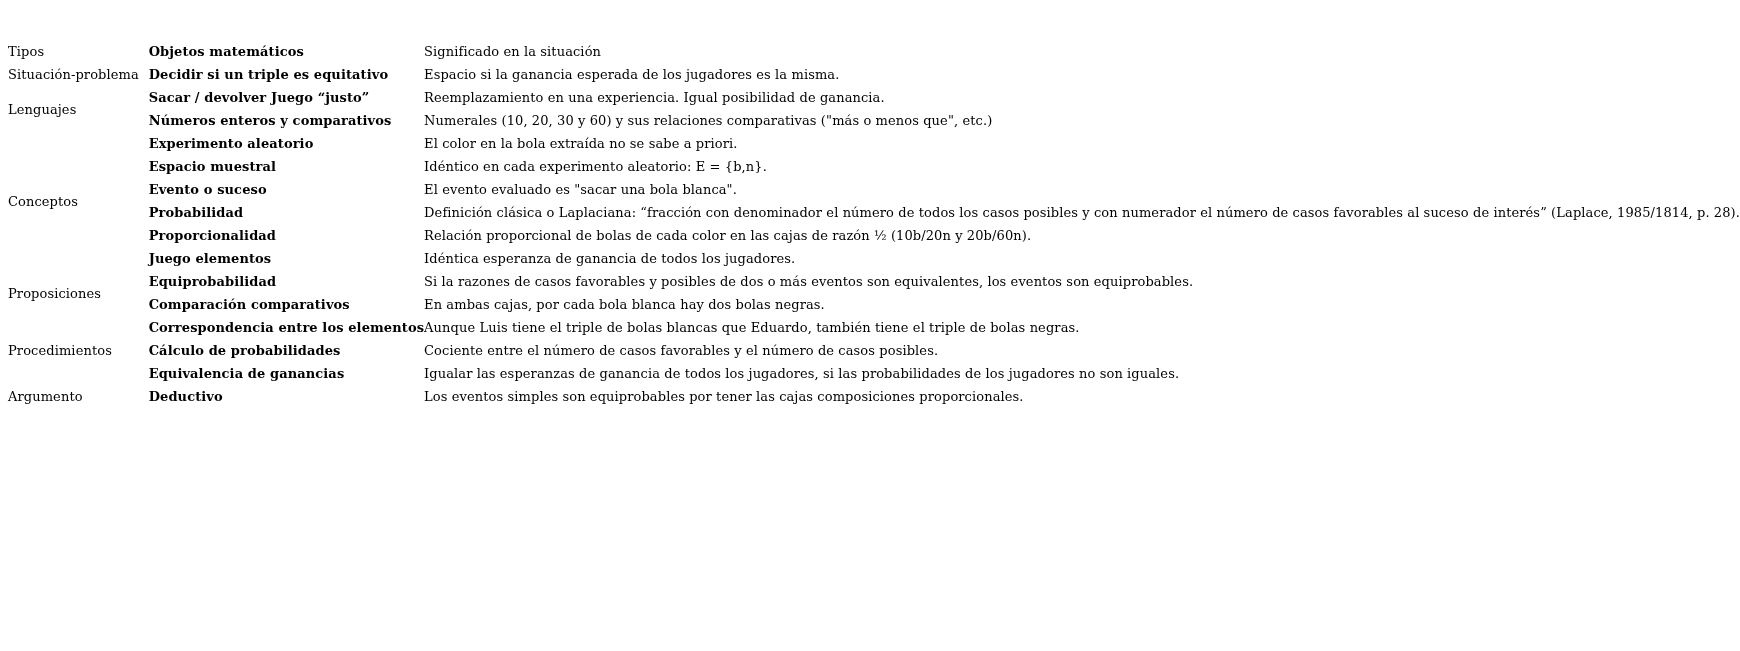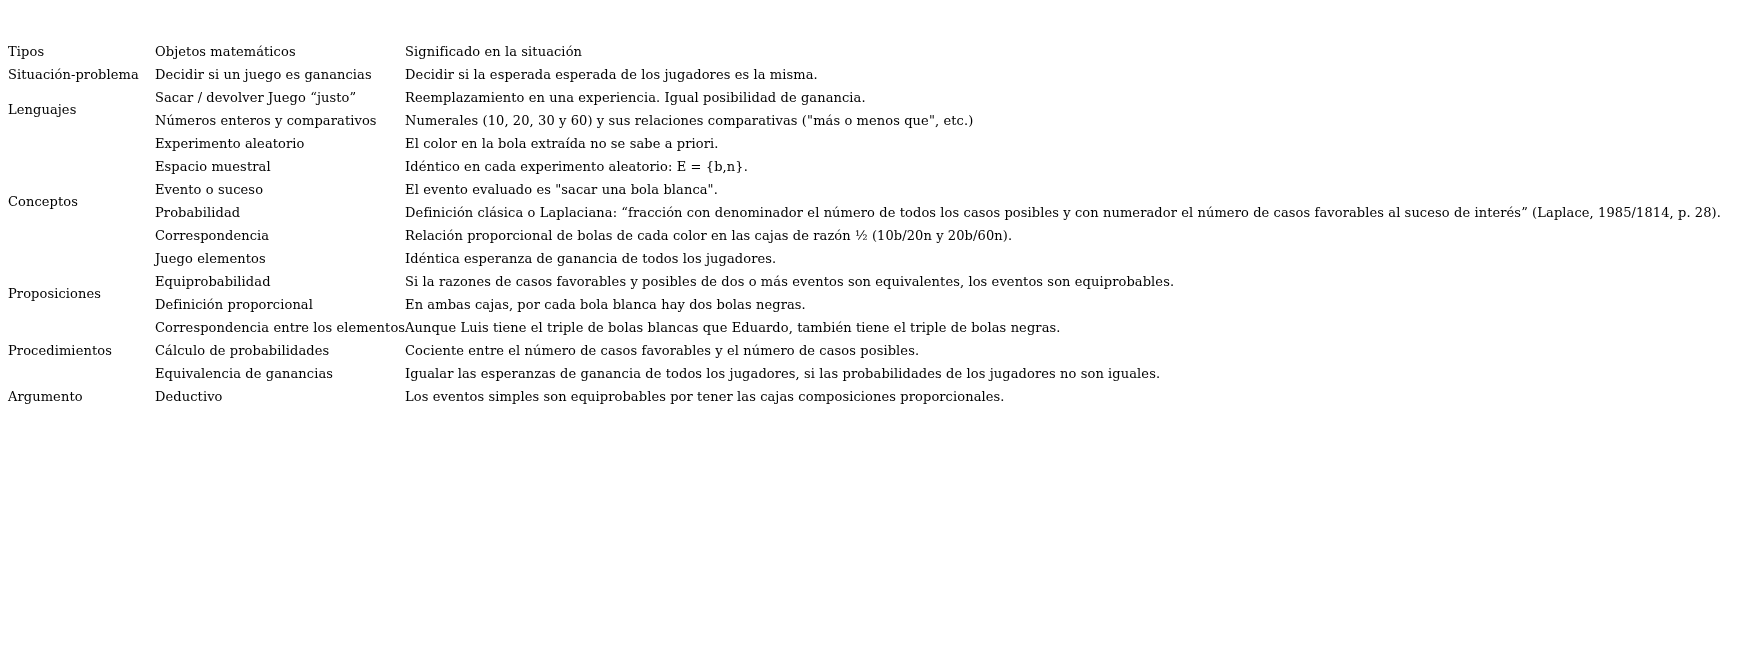--- a/index.html
+++ b/index.html
@@ -31,41 +31,42 @@
     border: none;
     letter-spacing: 0.1px;
   }
   td.col-type, th.col-type {
     width: 147px;
     vertical-align: middle;
   }
   td.col-objeto, th.col-objeto {
     width: 243px;
     vertical-align: middle;
+    font-weight: bold;
   }
   td.col-significado, th.col-significado {
     vertical-align: middle;
   }
 </style>
 </head>
 <body>
 
 <table class="analysis">
   <thead>
     <tr>
       <th class="col-type">Tipos</th>
       <th class="col-objeto">Objetos matemáticos</th>
       <th class="col-significado">Significado en la situación</th>
     </tr>
   </thead>
   <tbody>
       <tr>
         <td class="col-type" rowspan="1">Situación-problema</td>
-        <td class="col-objeto">Decidir si un juego es ganancias</td>
-        <td class="col-significado">Decidir si la esperada esperada de los jugadores es la misma.</td>
+        <td class="col-objeto">Decidir si un triple es equitativo</td>
+        <td class="col-significado">Espacio si la ganancia esperada de los jugadores es la misma.</td>
       </tr>
       <tr>
         <td class="col-type" rowspan="2">Lenguajes</td>
         <td class="col-objeto">Sacar / devolver Juego “justo”</td>
         <td class="col-significado">Reemplazamiento en una experiencia. Igual posibilidad de ganancia.</td>
       </tr>
       <tr>
         <td class="col-objeto">Números enteros y comparativos</td>
         <td class="col-significado">Numerales (10, 20, 30 y 60) y sus relaciones comparativas ("más o menos que", etc.)</td>
       </tr>
@@ -80,34 +81,34 @@
       </tr>
       <tr>
         <td class="col-objeto">Evento o suceso</td>
         <td class="col-significado">El evento evaluado es "sacar una bola blanca".</td>
       </tr>
       <tr>
         <td class="col-objeto">Probabilidad</td>
         <td class="col-significado">Definición clásica o Laplaciana: “fracción con denominador el número de todos los casos posibles y con numerador el número de casos favorables al suceso de interés” (Laplace, 1985/1814, p. 28).</td>
       </tr>
       <tr>
-        <td class="col-objeto">Correspondencia</td>
+        <td class="col-objeto">Proporcionalidad</td>
         <td class="col-significado">Relación proporcional de bolas de cada color en las cajas de razón ½ (10b/20n y 20b/60n).</td>
       </tr>
       <tr>
         <td class="col-objeto">Juego elementos</td>
         <td class="col-significado">Idéntica esperanza de ganancia de todos los jugadores.</td>
       </tr>
       <tr>
         <td class="col-type" rowspan="2">Proposiciones</td>
         <td class="col-objeto">Equiprobabilidad</td>
         <td class="col-significado">Si la razones de casos favorables y posibles de dos o más eventos son equivalentes, los eventos son equiprobables.</td>
       </tr>
       <tr>
-        <td class="col-objeto">Definición proporcional</td>
+        <td class="col-objeto">Comparación comparativos</td>
         <td class="col-significado">En ambas cajas, por cada bola blanca hay dos bolas negras.</td>
       </tr>
       <tr>
         <td class="col-type" rowspan="3">Procedimientos</td>
         <td class="col-objeto">Correspondencia entre los elementos</td>
         <td class="col-significado">Aunque Luis tiene el triple de bolas blancas que Eduardo, también tiene el triple de bolas negras.</td>
       </tr>
       <tr>
         <td class="col-objeto">Cálculo de probabilidades</td>
         <td class="col-significado">Cociente entre el número de casos favorables y el número de casos posibles.</td>

